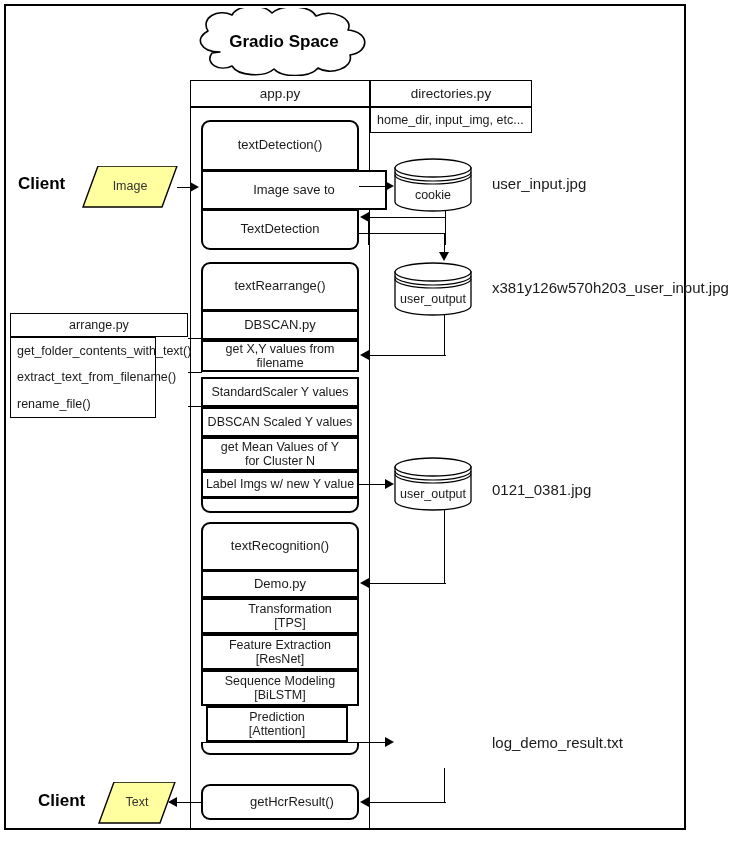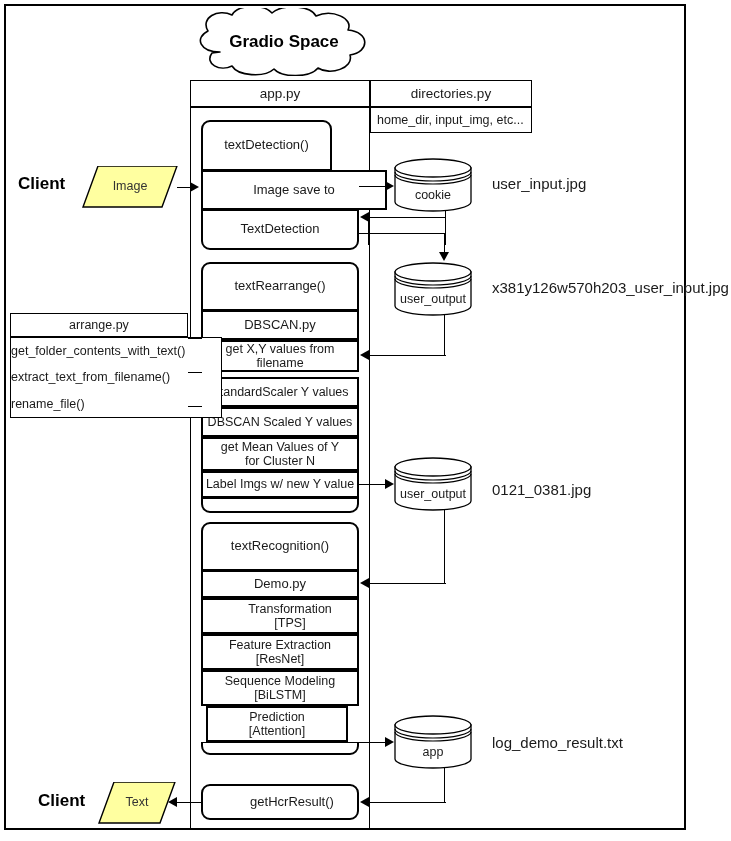--- a/index.html
+++ b/index.html
@@ -175,21 +175,21 @@
   </div>
 
   <div class="box col-header" style="left:190px; top:80px; width:180px; height:27px;">app.py</div>
 
   <div class="box col-header" style="left:370px; top:80px; width:162px; height:27px;">directories.py</div>
 
   <div class="box small" style="left:370px; top:107px; width:162px; height:26px; justify-content:flex-start; padding-left:6px;">home_dir, input_img, etc...</div>
 
   <div class="box" style="left:190px; top:107px; width:180px; height:723px; background:transparent;"></div>
 
-  <div class="box rounded-top" style="left:201px; top:120px; width:131px; height:50px;">textDetection()</div>
+  <div class="box rounded-top" style="left:201px; top:120px; width:158px; height:50px;">textDetection()</div>
 
   <div class="box thick" style="left:201px; top:170px; width:186px; height:40px;">Image save to</div>
 
   <div class="box rounded-bottom" style="left:201px; top:210px; width:158px; height:40px;">TextDetection</div>
 
   <div class="box rounded-top" style="left:201px; top:262px; width:158px; height:48px;">textRearrange()</div>
 
   <div class="box thick" style="left:201px; top:310px; width:158px; height:30px;">DBSCAN.py</div>
 
   <div class="box thick tight" style="left:201px; top:340px; width:158px; height:32px;">get X,Y values from filename</div>
@@ -230,21 +230,21 @@
     <span>Prediction</span>
     <span>[Attention]</span>
   </div>
 
   <div class="box rounded-bottom" style="left:201px; top:742px; width:158px; height:13px;"></div>
 
   <div class="box rounded-all" style="left:201px; top:784px; width:158px; height:36px;padding-left:24px;">getHcrResult()</div>
 
   <div class="box small" style="left:10px; top:313px; width:178px; height:24px;">arrange.py</div>
 
-  <div class="box small" style="left:10px; top:337px; width:212px; height:81px; flex-direction:column; align-items:flex-start; justify-content:space-around; text-align:left;">
+  <div class="box small" style="left:10px; top:337px; width:146px; height:81px; flex-direction:column; align-items:flex-start; justify-content:space-around; padding-left:6px; text-align:left;">
     <span>get_folder_contents_with_text()</span>
     <span>extract_text_from_filename()</span>
     <span>rename_file()</span>
   </div>
 
   <div class="client-text" style="left:18px; top:174px;">Client</div>
 
   <div class="para" style="left:82px; top:166px; width:96px; height:42px;">
     <svg width="96" height="42" viewBox="0 0 96 42" xmlns="http://www.w3.org/2000/svg">
       <polygon points="16,0 95,0 80,41 1,41" fill="#ffffa0" stroke="#000000" stroke-width="1.4"></polygon>
@@ -316,29 +316,20 @@
   </div>
   <div class="ftext" style="left:492px; top:481px;">0121_0381.jpg</div>
 
   <div class="hline" style="left:359px; top:484px; width:32px;"></div>
   <div class="arrow-r" style="left:385px; top:479px;"></div>
 
   <div class="vline" style="left:444px; top:510px; height:74px;"></div>
   <div class="hline" style="left:368px; top:583px; width:78px;"></div>
   <div class="arrow-l" style="left:360px; top:578px;"></div>
 
-  <div class="cyl" style="left:394px; top:715px; width:78px; height:54px;">
-    <svg width="78" height="54" viewBox="0 0 78 54" xmlns="http://www.w3.org/2000/svg">
-      <path d="M1 10 L1 44 C1 49 19 53 39 53 C59 53 77 49 77 44 L77 10 Z" fill="#ffffff" stroke="#000" stroke-width="1.3"></path>
-      <ellipse cx="39" cy="10" rx="38" ry="9" fill="#ffffff" stroke="#000" stroke-width="1.3"></ellipse>
-      <path d="M1 14 C1 19 19 23 39 23 C59 23 77 19 77 14" fill="none" stroke="#000" stroke-width="1.1"></path>
-      <path d="M1 17 C1 22 19 26 39 26 C59 26 77 22 77 17" fill="none" stroke="#000" stroke-width="1.1"></path>
-    </svg>
-    <div class="cyl-label" style="left:0; top:30px;">app</div>
-  </div>
   <div class="ftext" style="left:492px; top:734px;">log_demo_result.txt</div>
 
   <div class="hline" style="left:359px; top:742px; width:32px;"></div>
   <div class="arrow-r" style="left:385px; top:737px;"></div>
 
   <div class="vline" style="left:444px; top:768px; height:35px;"></div>
   <div class="hline" style="left:368px; top:802px; width:78px;"></div>
   <div class="arrow-l" style="left:360px; top:797px;"></div>
 
   <div class="hline" style="left:188px; top:338px; width:14px;"></div>

